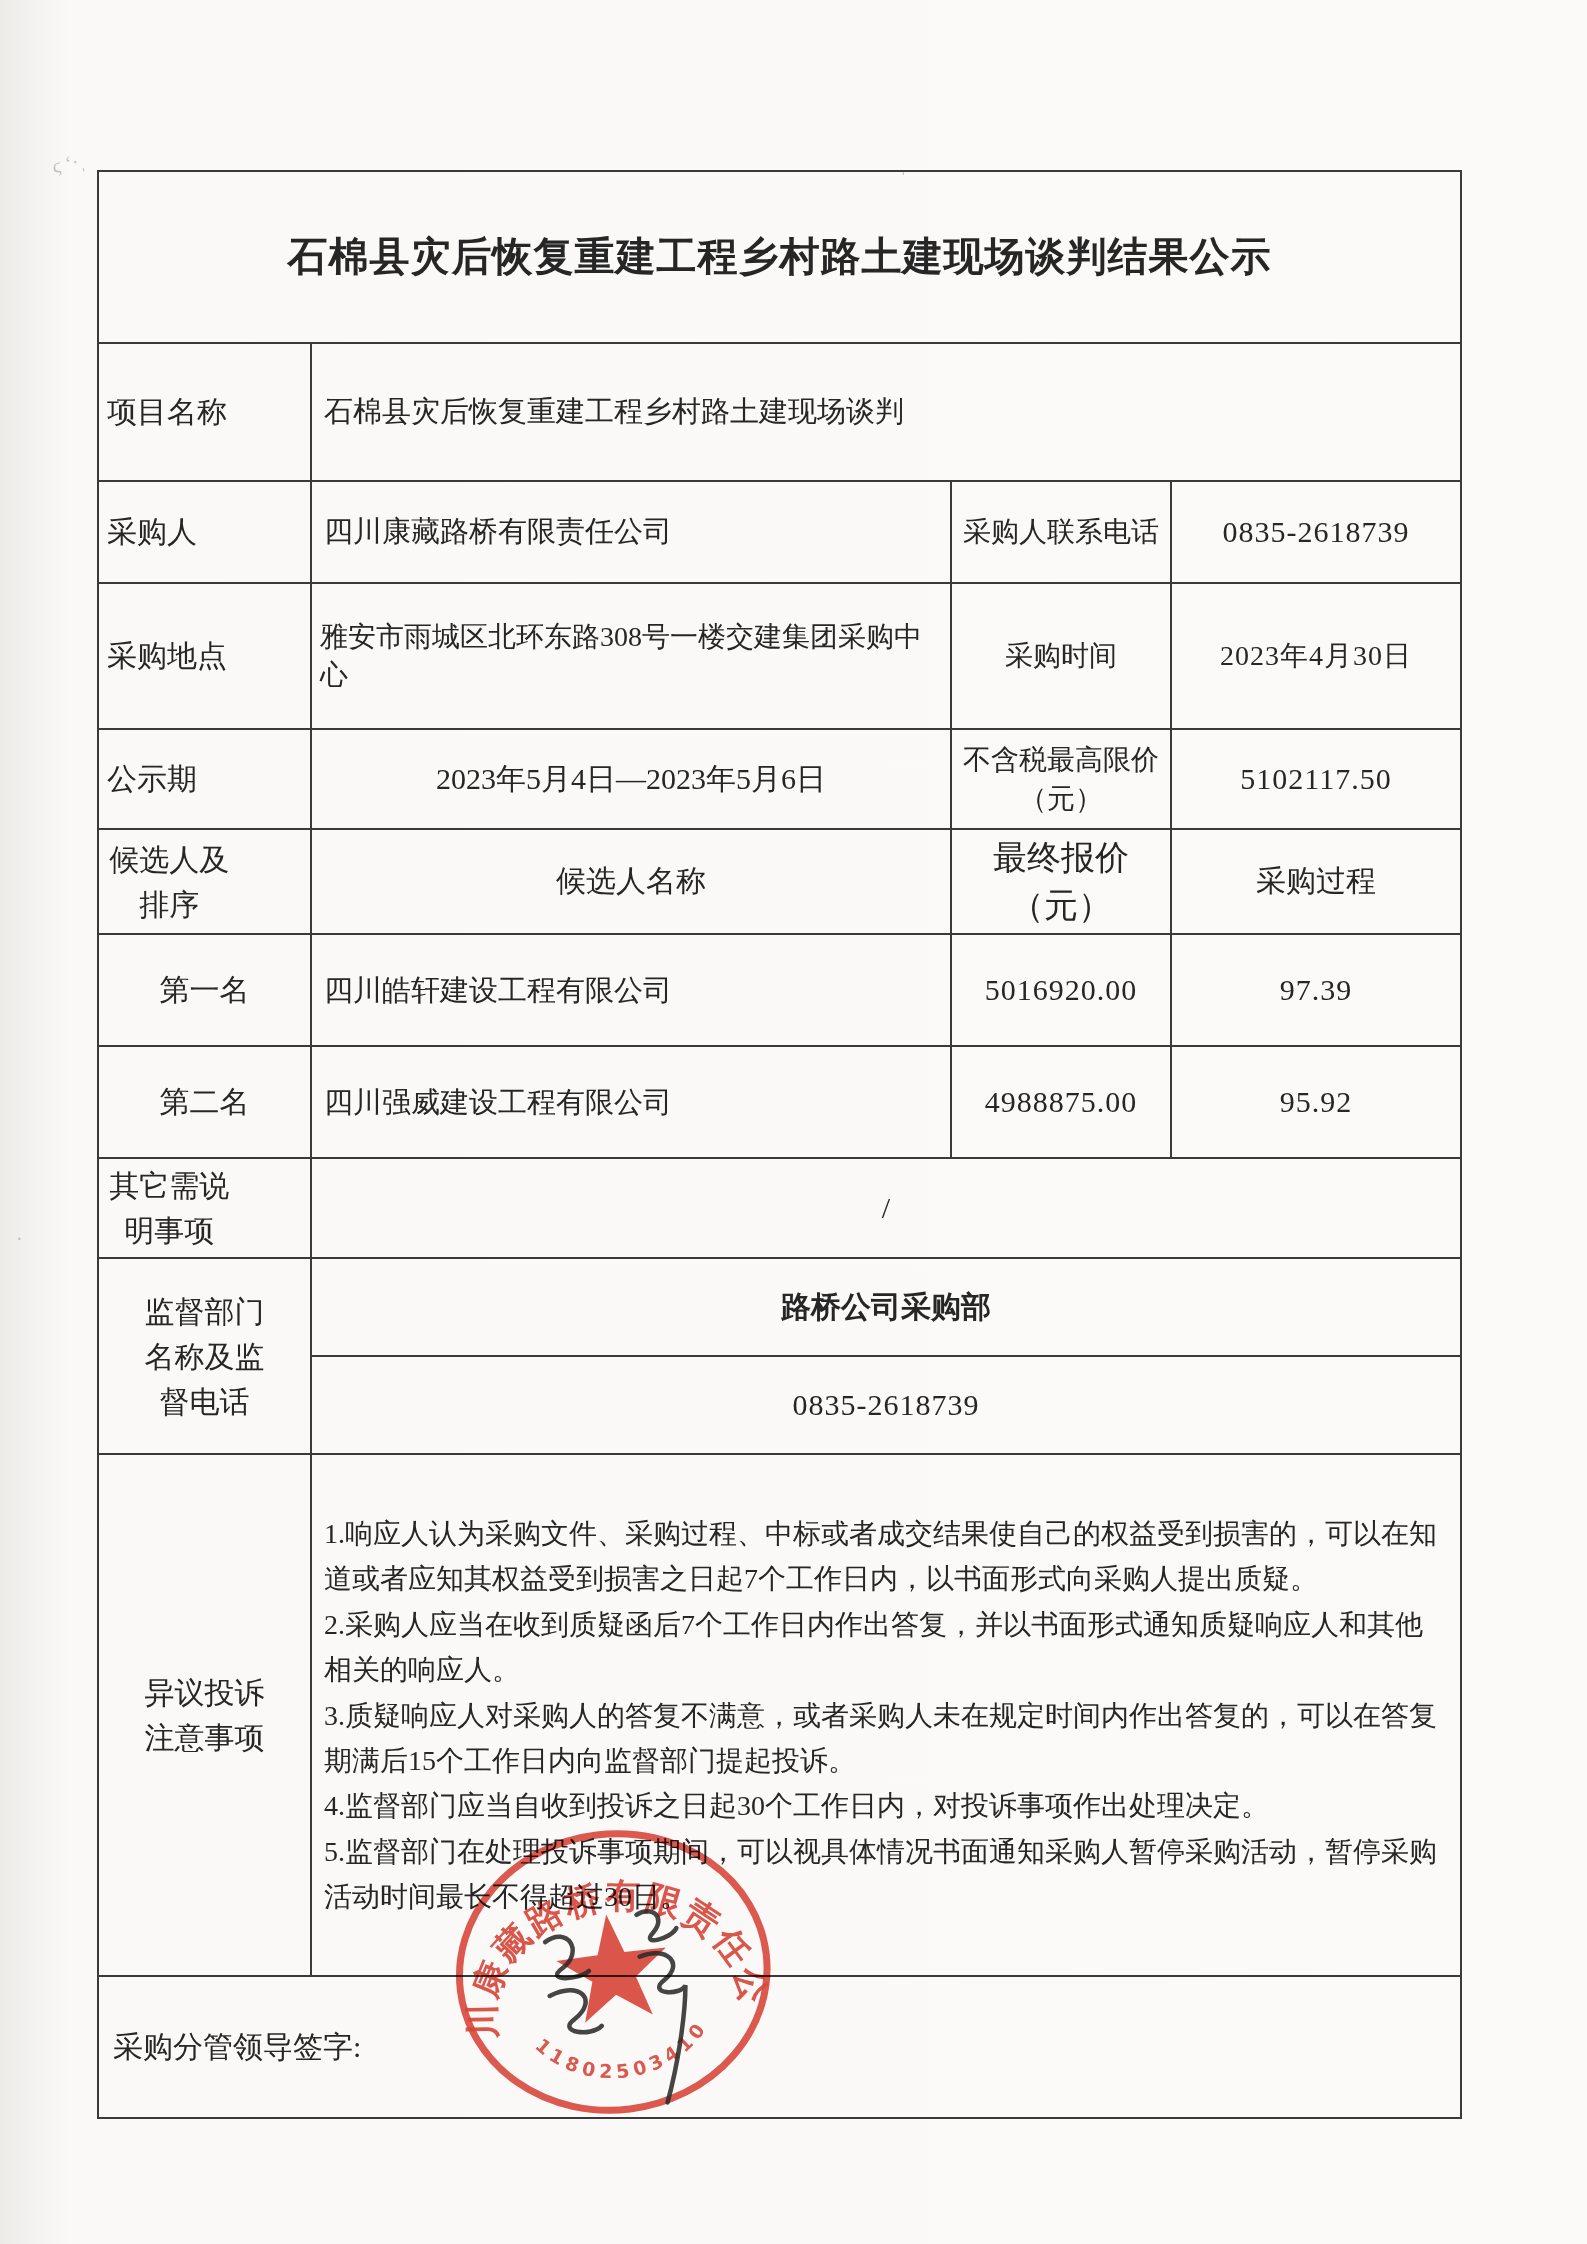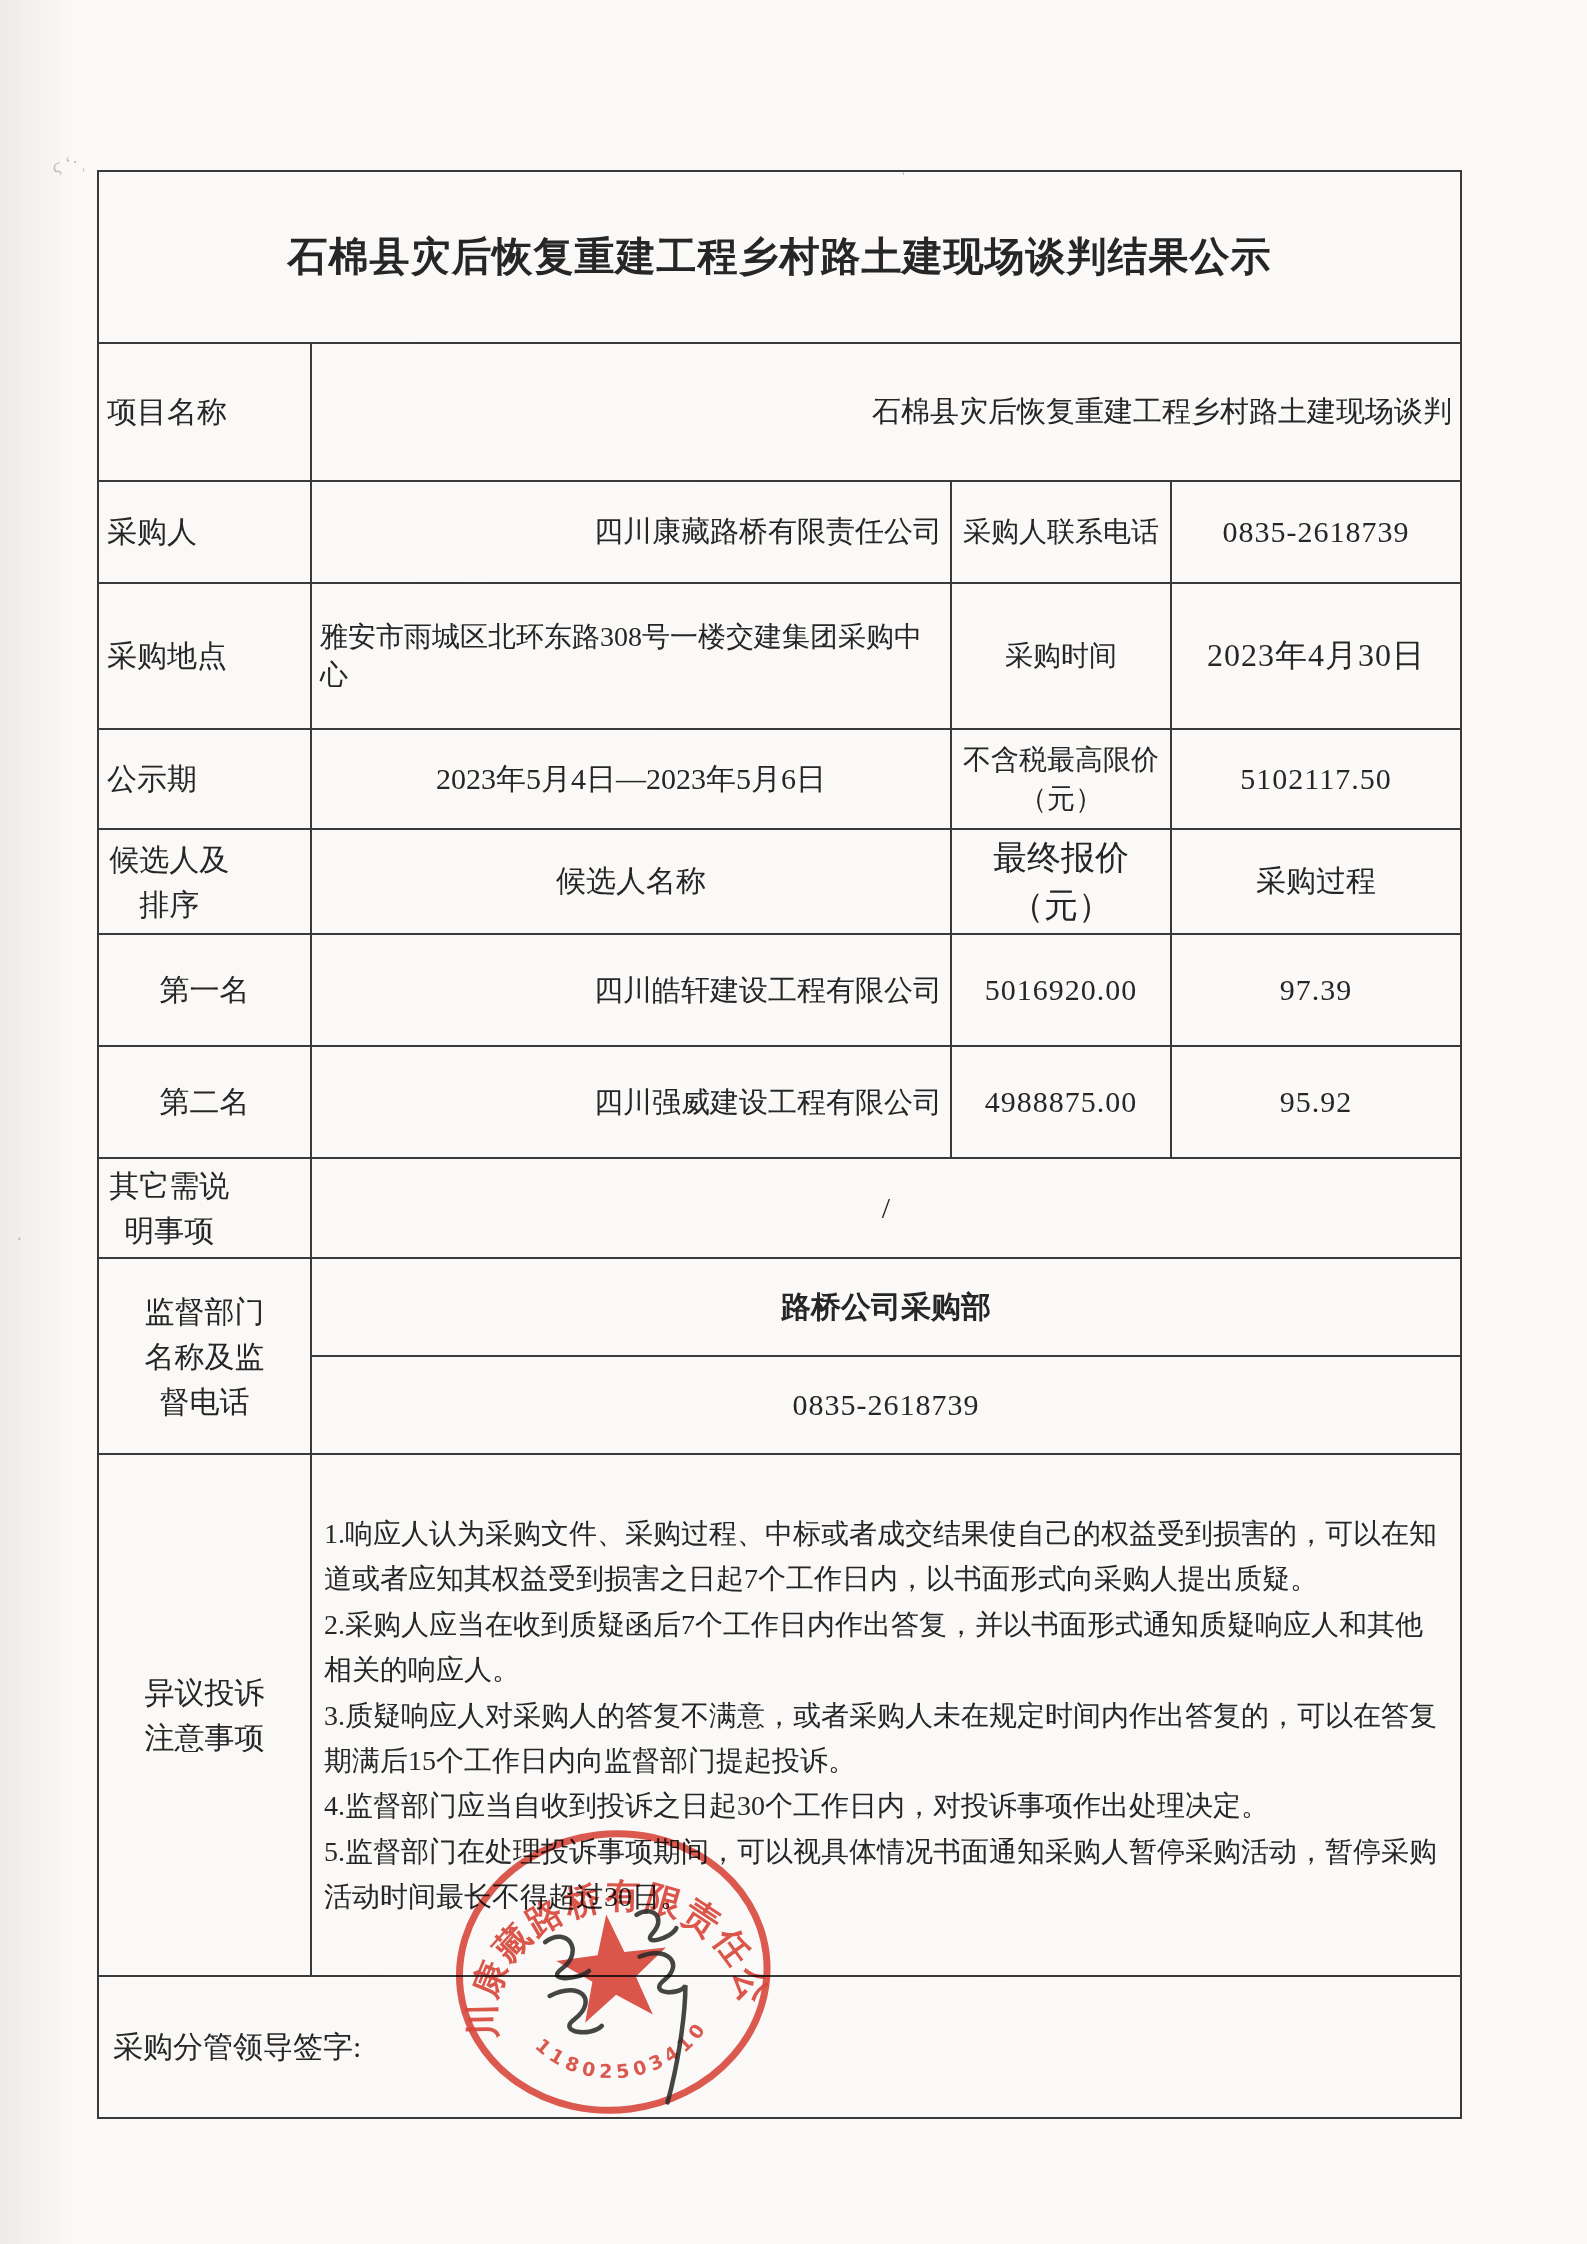--- a/index.html
+++ b/index.html
@@ -21,21 +21,21 @@
     padding:4px 8px;
     overflow:hidden;
   }
   td.title-cell{
     text-align:center;font-weight:bold;font-size:40px;
     letter-spacing:1px;padding:10px 4px;
   }
   td.lbl{padding-left:8px;border-radius:22px;}
   .wrap4{display:inline-block;width:4.15em;text-align:center;line-height:1.5;}
   td.c{text-align:center;}
-  td.name-cell{padding-left:12px;font-size:29px;text-align:right;}
+  td.name-cell{padding-left:12px;font-size:29px;}
   td.addr{font-size:28px;padding-left:8px;letter-spacing:0;}
   td.small-lbl{font-size:28px;text-align:center;line-height:1.4;padding:4px 6px;}
   td.num{text-align:center;font-size:30px;letter-spacing:1px;}
   td.notice-cell{padding:14px 12px;}
   .notice-line{font-size:28px;line-height:1.62;text-align:left;}
   td.sig-row{padding-left:14px;font-size:30px;}
   
   tr.h-title td{height:150px;}
   tr.h-project td{height:128px;}
   tr.h-purchaser td{height:92px;}
@@ -85,21 +85,21 @@
     <td class="lbl">采购人</td>
     <td class="name-cell">四川康藏路桥有限责任公司</td>
     <td class="small-lbl">采购人联系电话</td>
     <td class="num">0835-2618739</td>
   </tr>
 
   <tr class="h-location">
     <td class="lbl">采购地点</td>
     <td class="addr">雅安市雨城区北环东路308号一楼交建集团采购中心</td>
     <td class="small-lbl">采购时间</td>
-    <td class="num" style="font-size:32px;">2023年4月30日</td>
+    <td class="num" style="font-size:28px;">2023年4月30日</td>
   </tr>
 
   <tr class="h-publicity">
     <td class="lbl">公示期</td>
     <td class="c">2023年5月4日—2023年5月6日</td>
     <td class="small-lbl">不含税最高限价（元）</td>
     <td class="num">5102117.50</td>
   </tr>
 
   <tr class="h-candhead">

